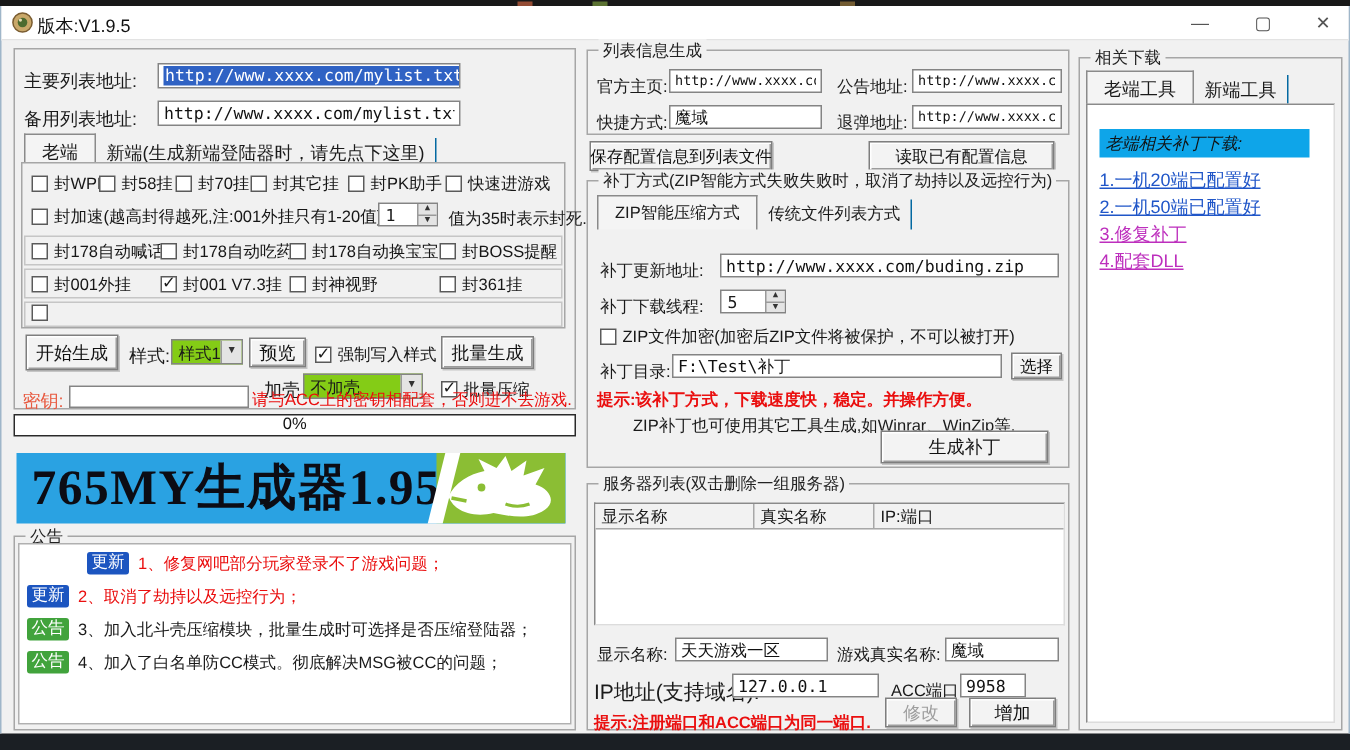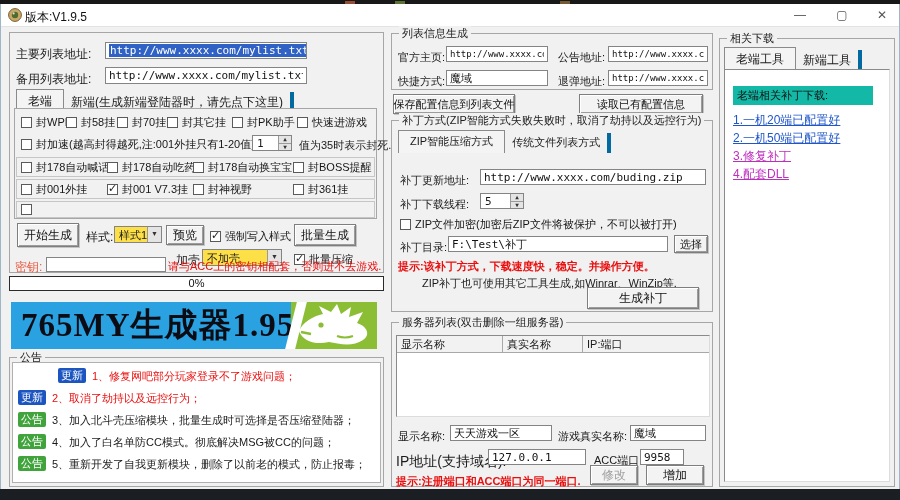--- a/index.html
+++ b/index.html
@@ -28,23 +28,23 @@
   .sel{background:#2f62c4;color:#fff;padding:0 1px;}
   .btn{position:absolute;background:#f3f3f3;border:1px solid #7e7e7e;
       box-shadow:inset 1px 1px 0 #fff,inset -1px -1px 0 #9c9c9c,1px 1px 0 rgba(0,0,0,.18);
       font-size:12px;text-align:center;color:#111;cursor:default;display:flex;align-items:center;justify-content:center;white-space:nowrap;}
   .btn.disabled{color:#9e9e9e;}
   .ck{position:absolute;white-space:nowrap;font-size:11px;color:#161616;}
   .cb{display:inline-block;width:11px;height:11px;background:#fff;border:1px solid #5a5a5a;
       vertical-align:-2px;margin-right:4px;position:relative;}
   .cb.on::after{content:"✓";position:absolute;left:0;top:-3px;font-size:11px;font-weight:bold;color:#1a1a1a;}
   .tabstrip{position:absolute;display:flex;align-items:flex-end;font-size:12px;}
-  .tabstrip .t{padding:2px 7px 3px;border-right:4px solid #0369a1;white-space:nowrap;}
+  .tabstrip .t{padding:2px 7px 3px;border-right:1px solid #0369a1;white-space:nowrap;}
   .tabstrip .t.active{border:1px solid #8a8a8a;border-bottom:none;background:#f4f4f4;padding:3px 11px 4px;}
-  .combo{position:absolute;background:#fde047;border:1px solid #848484;font-size:11px;padding:1px 16px 1px 4px;white-space:nowrap;}
+  .combo{position:absolute;background:#84cc16;border:1px solid #848484;font-size:11px;padding:1px 16px 1px 4px;white-space:nowrap;}
   .combo .arr{position:absolute;right:0;top:0;bottom:0;width:14px;background:#e4e4e4;border-left:1px solid #9a9a9a;
       font-size:7px;line-height:14px;text-align:center;color:#333;}
   .spin{position:absolute;background:#fff;border:1px solid #848484;font:11px "DejaVu Sans Mono",monospace;padding:1px 16px 1px 4px;}
   .spin .arrs{position:absolute;right:0;top:0;bottom:0;width:13px;display:flex;flex-direction:column;}
   .spin .arrs span{flex:1;background:#e4e4e4;border-left:1px solid #9a9a9a;font-size:6px;line-height:6px;text-align:center;color:#333;}
   .spin .arrs span:first-child{border-bottom:1px solid #9a9a9a;}
   .ckrow{position:absolute;left:1px;width:359px;height:20px;}
   .ckrow.bord{border:1px solid #c6c6c6;}
   .progress{position:absolute;background:#fff;border:1px solid #2a2a2a;font-size:11px;text-align:center;line-height:13px;color:#111;}
   .banner{position:absolute;overflow:hidden;}
@@ -52,21 +52,21 @@
       font-weight:bold;font-size:33px;letter-spacing:1px;color:#0c0c14;}
   .banner .bgreen{position:absolute;right:0;top:0;bottom:0;width:86px;}
   .banner .bslash{position:absolute;right:76px;top:-4px;bottom:-4px;width:10px;background:#fff;transform:skewX(-14deg);}
   .notice-inner{position:absolute;left:2px;right:2px;top:4px;bottom:3px;background:#fff;border:1px solid #b0b0b0;}
   .nrow{position:absolute;left:5px;right:2px;height:18px;font-size:11px;white-space:nowrap;}
   .badge{display:inline-block;min-width:28px;padding:0 2px;height:15px;line-height:15px;color:#fff;font-size:11px;
       text-align:center;border-radius:2px;margin-right:6px;vertical-align:1px;}
   .sunken{background:#fff;border:1px solid;border-color:#8a8a8a #dcdcdc #dcdcdc #8a8a8a;}
   .thead{display:flex;height:17px;background:#f2f2f2;border-bottom:1px solid #a8a8a8;font-size:11px;}
   .thead .th{padding:1px 4px;border-right:1px solid #a8a8a8;white-space:nowrap;}
-  .graybar{position:absolute;background:#14b8a6;color:#111;font-size:11px;padding:2px 4px;white-space:nowrap;}
+  .graybar{position:absolute;background:#0ea5e9;color:#111;font-size:11px;padding:2px 4px;white-space:nowrap;font-style:italic;}
   .link{position:absolute;font-size:12px;text-decoration:underline;white-space:nowrap;cursor:pointer;}
   .red{color:#ea0f0f;}
 </style>
 </head>
 <body>
 
 <div id="screen">
   <div class="strip-top">
     <span class="speck" style="left:345px;background:#b45a3c;"></span>
     <span class="speck" style="left:395px;background:#6d8a3a;"></span>
@@ -168,21 +168,20 @@
       <span class="bslash"></span>
     </div>
 
     <div class="grp" style="left:8px;top:353px;width:375px;height:130px;">
       <span class="legend">公告</span>
       <div class="notice-inner">
         <div class="nrow" style="top:5px;margin-left:40px;"><span class="badge" style="background: rgb(28, 85, 192);">更新</span><span class="red">1、修复网吧部分玩家登录不了游戏问题；</span></div>
         <div class="nrow" style="top:27px;"><span class="badge" style="background: rgb(28, 85, 192);">更新</span><span class="red">2、取消了劫持以及远控行为；</span></div>
         <div class="nrow" style="top:49px;"><span class="badge" style="background: rgb(65, 163, 60);">公告</span><span>3、加入北斗壳压缩模块，批量生成时可选择是否压缩登陆器；</span></div>
         <div class="nrow" style="top:71px;"><span class="badge" style="background: rgb(65, 163, 60);">公告</span><span>4、加入了白名单防CC模式。彻底解决MSG被CC的问题；</span></div>
-        <div class="nrow" style="top:93px;"><span class="badge" style="background: rgb(65, 163, 60);">公告</span><span>5、重新开发了自我更新模块，删除了以前老的模式，防止报毒；</span></div>
       </div>
     </div>
 
     <div class="grp" style="left:390px;top:29px;width:322px;height:57px;">
       <span class="legend">列表信息生成</span>
       <span class="lb11" style="left:6px;top:16px;">官方主页:</span>
       <input class="tb" style="left: 54px; top: 12px; width: 102px; height: 16px; font-size: 9px;" readonly="" value="http://www.xxxx.com">
       <span class="lb11" style="left:166px;top:16px;">公告地址:</span>
       <input class="tb" style="left: 216px; top: 12px; width: 100px; height: 16px; font-size: 9px;" readonly="" value="http://www.xxxx.com">
       <span class="lb11" style="left:6px;top:40px;">快捷方式:</span>

